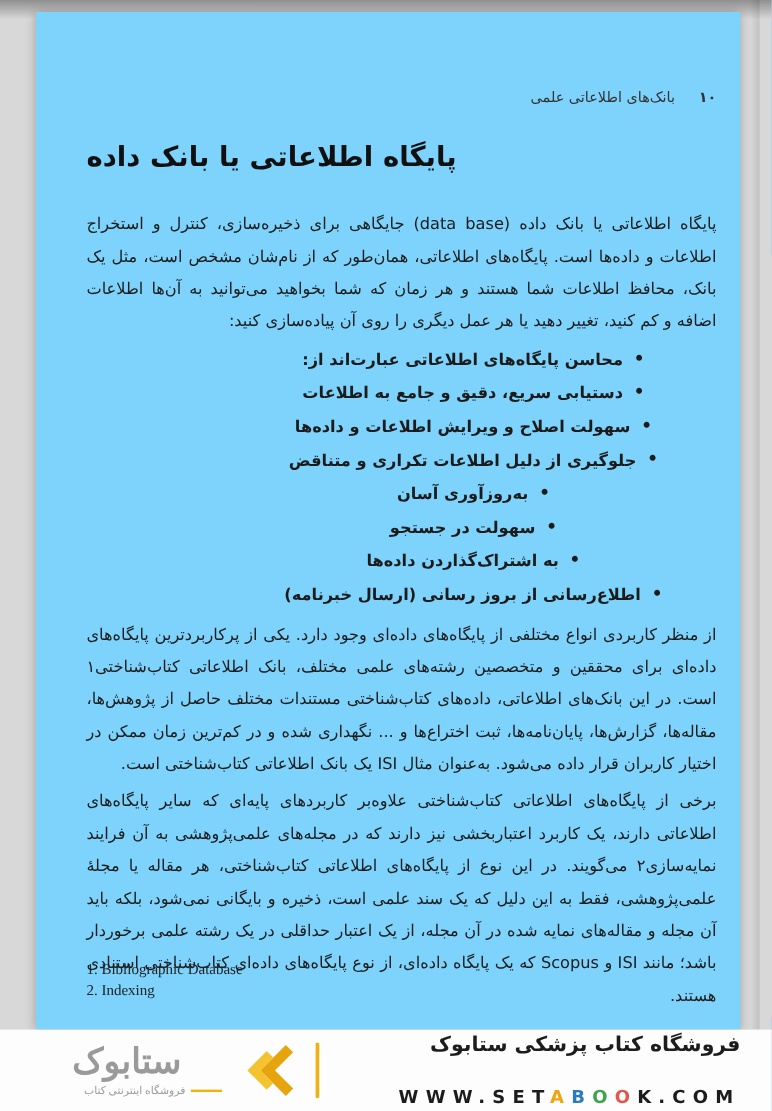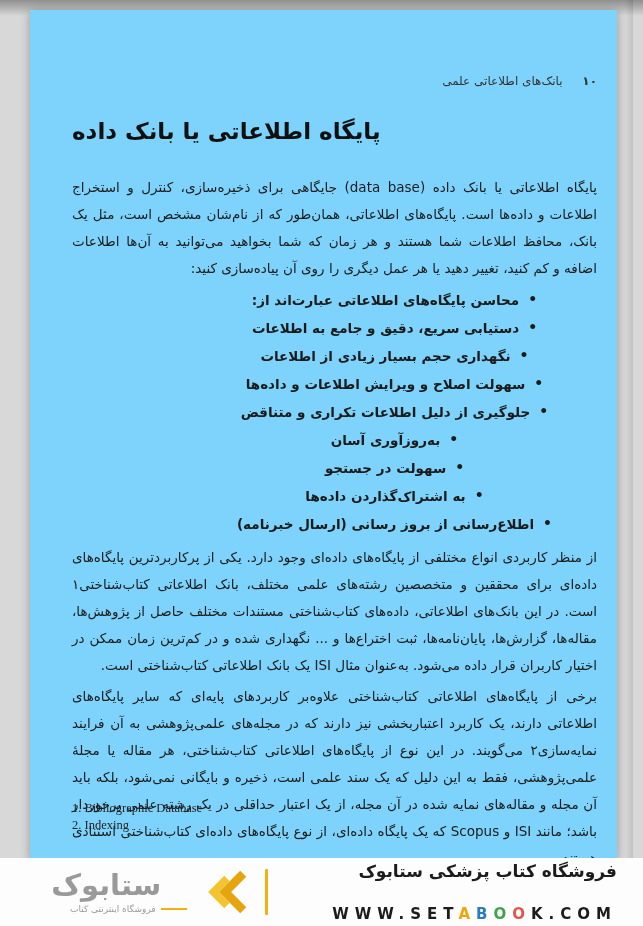--- a/index.html
+++ b/index.html
@@ -58,21 +58,21 @@
   .footnote-rule{
     width:0;height:0;border-top:1px solid #b5b5b5;margin-bottom:5px;
   }
   
   .footer-bar{
     position:absolute;left:0;right:0;bottom:0;height:68px;
     background:#fdfdfd;
     display:flex;align-items:center;
     box-sizing:border-box;padding:0 26px;gap:14px;
   }
-  .logo-group{display:flex;align-items:center;gap:16px;}
+  .logo-group{display:flex;align-items:center;gap:16px;font-family:Liberation Serif, serif;}
   .wordmark-block{text-align:center;direction:rtl;}
   .wordmark{
     font-size:29px;font-weight:bold;color:#9a9a9a;line-height:1.05;
     letter-spacing:0.5px;
   }
   .tagline{
     font-size:9px;color:#9a9a9a;margin-top:4px;
     display:flex;align-items:center;gap:5px;justify-content:center;
     direction:rtl;
     margin-left:44px;
@@ -102,21 +102,20 @@
     <span class="runtitle">بانک‌های اطلاعاتی علمی</span>
   </div>
 
   <div class="chapter-title">پایگاه اطلاعاتی یا بانک داده</div>
 
   <p class="body-par">پایگاه اطلاعاتی یا بانک داده (data base) جایگاهی برای ذخیره‌سازی، کنترل و استخراج اطلاعات و داده‌ها است. پایگاه‌های اطلاعاتی، همان‌طور که از نام‌شان مشخص است، مثل یک بانک، محافظ اطلاعات شما هستند و هر زمان که شما بخواهید می‌توانید به آن‌ها اطلاعات اضافه و کم کنید، تغییر دهید یا هر عمل دیگری را روی آن پیاده‌سازی کنید:</p>
 
   <div class="bullets">
     <div class="bullet-line"><span class="dot">•</span><span>محاسن پایگاه‌های اطلاعاتی عبارت‌اند از:</span></div>
     <div class="bullet-line"><span class="dot">•</span><span>دستیابی سریع، دقیق و جامع به اطلاعات</span></div>
-    <div class="bullet-line"><span class="dot">•</span><span>نگهداری حجم بسیار زیادی از اطلاعات</span></div>
     <div class="bullet-line"><span class="dot">•</span><span>سهولت اصلاح و ویرایش اطلاعات و داده‌ها</span></div>
     <div class="bullet-line"><span class="dot">•</span><span>جلوگیری از دلیل اطلاعات تکراری و متناقض</span></div>
     <div class="bullet-line"><span class="dot">•</span><span>به‌روزآوری آسان</span></div>
     <div class="bullet-line"><span class="dot">•</span><span>سهولت در جستجو</span></div>
     <div class="bullet-line"><span class="dot">•</span><span>به اشتراک‌گذاردن داده‌ها</span></div>
     <div class="bullet-line"><span class="dot">•</span><span>اطلاع‌رسانی از بروز رسانی (ارسال خبرنامه)</span></div>
   </div>
 
   <p class="body-par">از منظر کاربردی انواع مختلفی از پایگاه‌های داده‌ای وجود دارد. یکی از پرکاربردترین پایگاه‌های داده‌ای برای محققین و متخصصین رشته‌های علمی مختلف، بانک اطلاعاتی کتاب‌شناختی۱ است. در این بانک‌های اطلاعاتی، داده‌های کتاب‌شناختی مستندات مختلف حاصل از پژوهش‌ها، مقاله‌ها، گزارش‌ها، پایان‌نامه‌ها، ثبت اختراع‌ها و ... نگهداری شده و در کم‌ترین زمان ممکن در اختیار کاربران قرار داده می‌شود. به‌عنوان مثال ISI یک بانک اطلاعاتی کتاب‌شناختی است.</p>
   <p class="body-par">برخی از پایگاه‌های اطلاعاتی کتاب‌شناختی علاوه‌بر کاربردهای پایه‌ای که سایر پایگاه‌های اطلاعاتی دارند، یک کاربرد اعتباربخشی نیز دارند که در مجله‌های علمی‌پژوهشی به آن فرایند نمایه‌سازی۲ می‌گویند. در این نوع از پایگاه‌های اطلاعاتی کتاب‌شناختی، هر مقاله یا مجلهٔ علمی‌پژوهشی، فقط به این دلیل که یک سند علمی است، ذخیره و بایگانی نمی‌شود، بلکه باید آن مجله و مقاله‌های نمایه شده در آن مجله، از یک اعتبار حداقلی در یک رشته علمی برخوردار باشد؛ مانند ISI و Scopus که یک پایگاه داده‌ای، از نوع پایگاه‌های داده‌ای کتاب‌شناختی استنادی هستند.</p>

